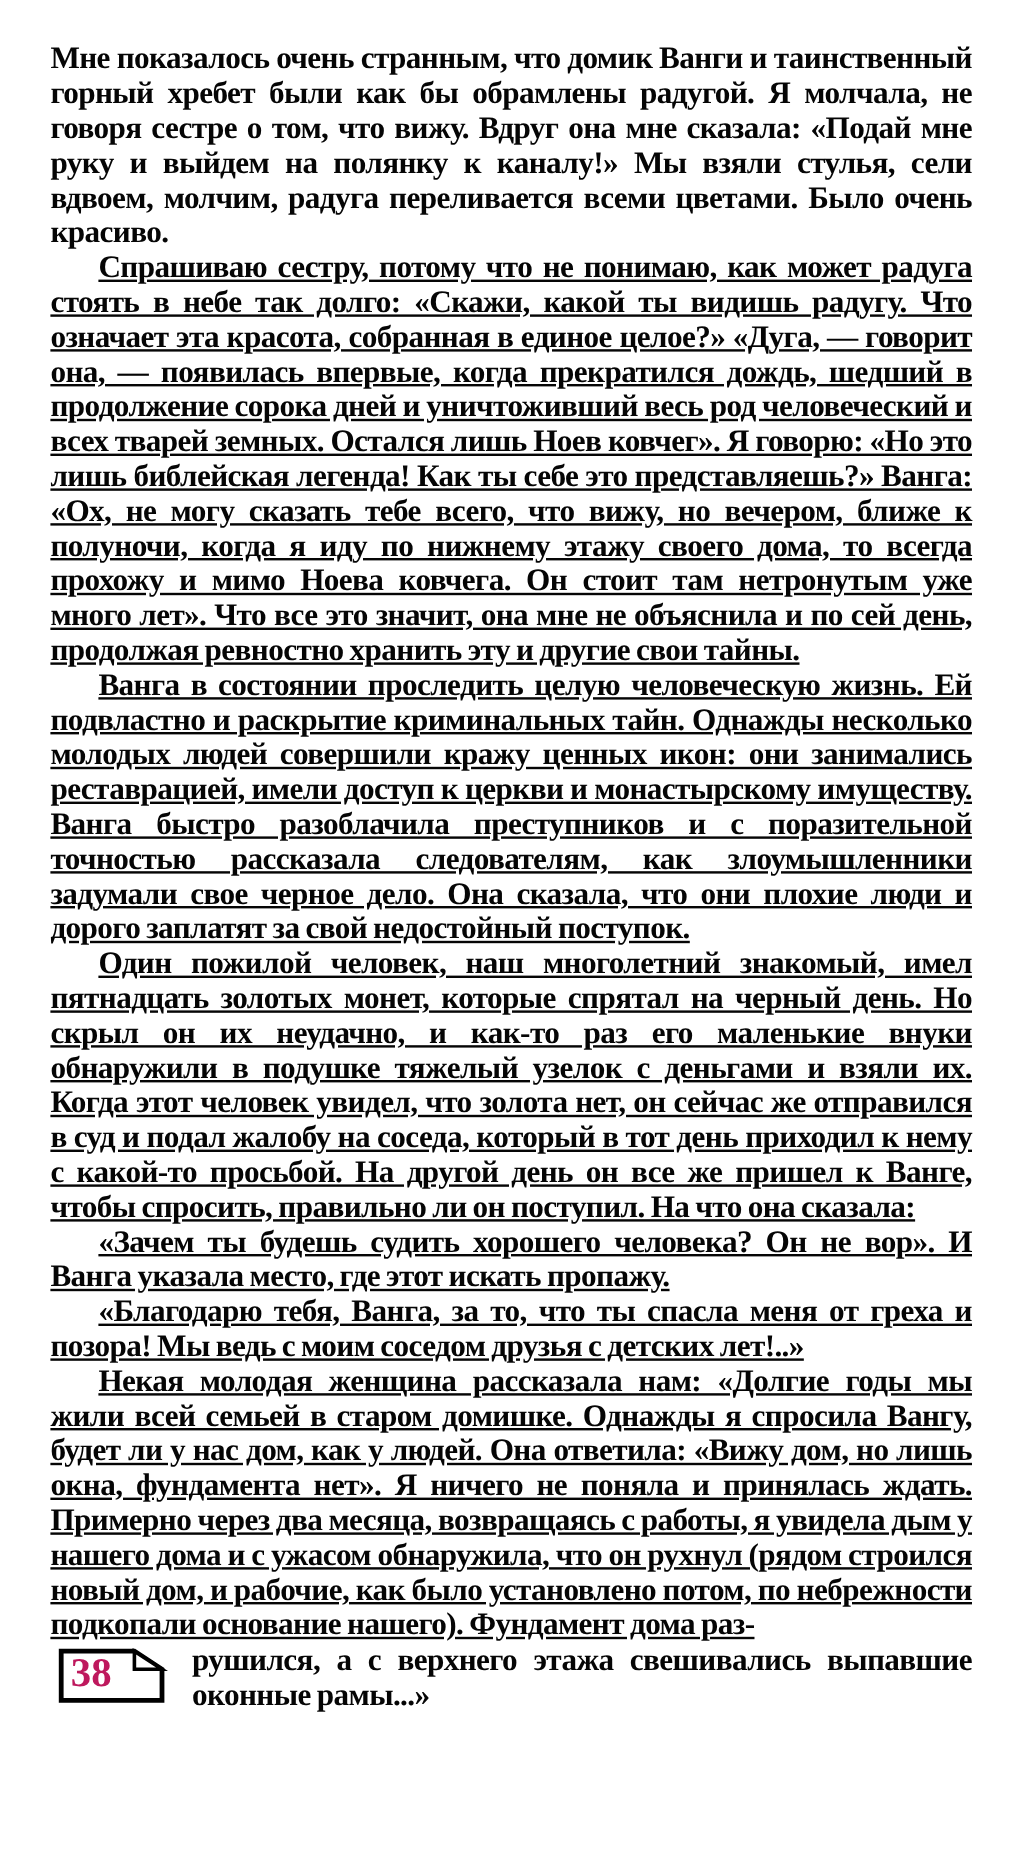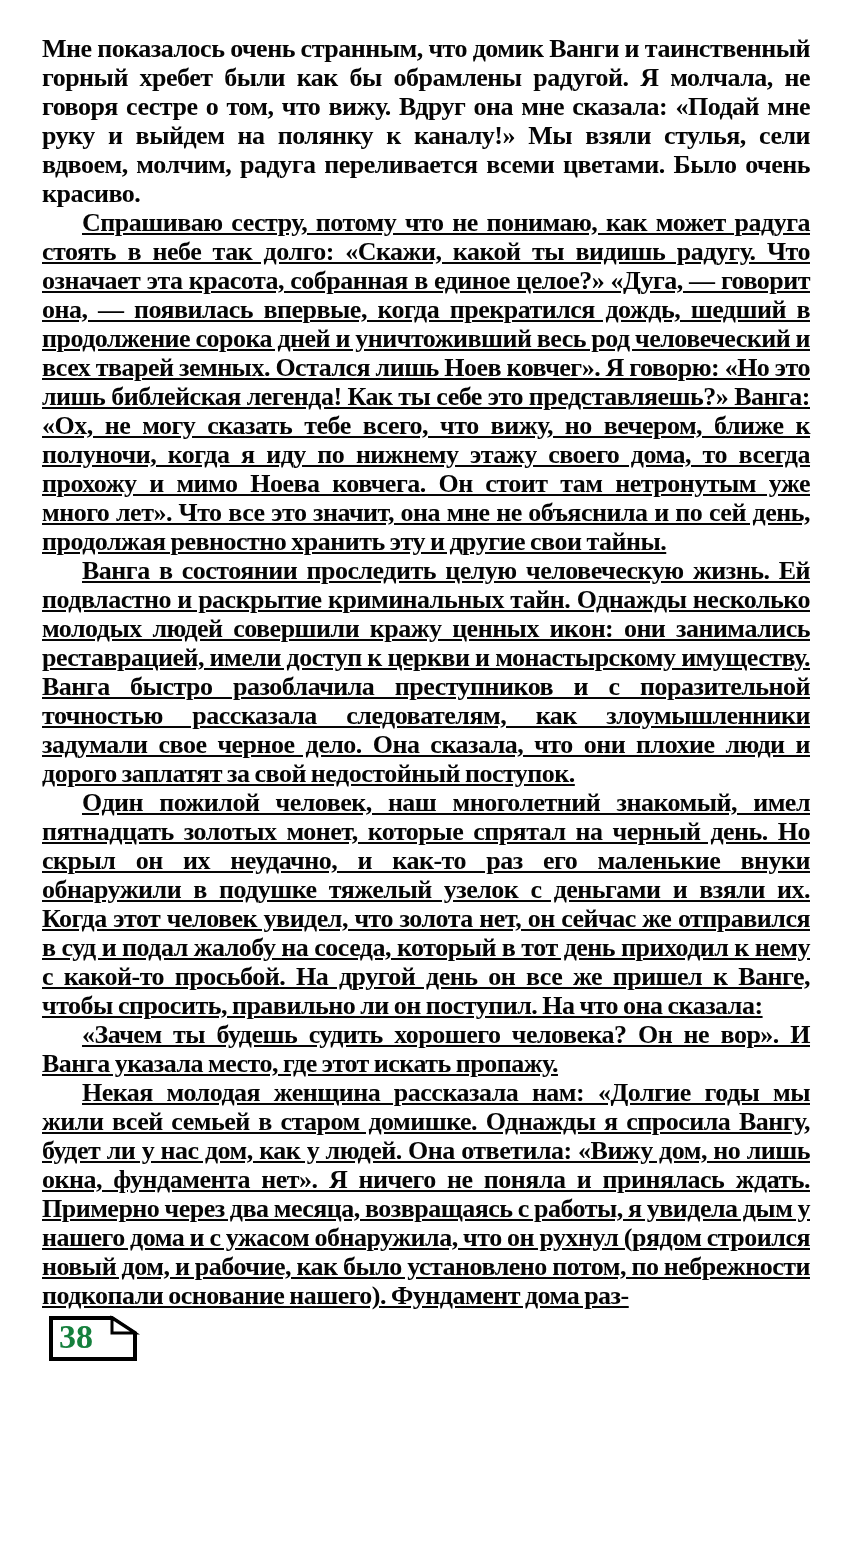--- a/index.html
+++ b/index.html
@@ -51,21 +51,21 @@
     height: 48px;
   }
   .page-number {
     position: absolute;
     left: 11px;
     top: 2px;
     font-size: 34px;
     line-height: 42px;
     font-weight: bold;
     letter-spacing: 0;
-    color: #15803d;
+    color: #be185d;
   }
   .wrap-text {
     flex: 1 1 auto;
     margin-left: 20px !important;
   }
 </style>
 </head>
 <body>
 
 <div class="book-page">
@@ -74,28 +74,30 @@
 
   <p class="indent">Спрашиваю сестру, потому что не понимаю, как может радуга стоять в небе так долго: «Скажи, какой ты видишь радугу. Что означает эта красота, собранная в единое целое?» «Дуга, — говорит она, — появилась впервые, когда прекратился дождь, шедший в продолжение сорока дней и уничтоживший весь род человеческий и всех тварей земных. Остался лишь Ноев ковчег». Я говорю: «Но это лишь библейская легенда! Как ты себе это представляешь?» Ванга: «Ох, не могу сказать тебе всего, что вижу, но вечером, ближе к полуночи, когда я иду по нижнему этажу своего дома, то всегда прохожу и мимо Ноева ковчега. Он стоит там нетронутым уже много лет». Что все это значит, она мне не объяснила и по сей день, продолжая ревностно хранить эту и другие свои тайны.</p>
 
   <p class="indent">Ванга в состоянии проследить целую человеческую жизнь. Ей подвластно и раскрытие криминальных тайн. Однажды несколько молодых людей совершили кражу ценных икон: они занимались реставрацией, имели доступ к церкви и монастырскому имуществу. Ванга быстро разоблачила преступников и с поразительной точностью рассказала следователям, как злоумышленники задумали свое черное дело. Она сказала, что они плохие люди и дорого заплатят за свой недостойный поступок.</p>
 
   <p class="indent">Один пожилой человек, наш многолетний знакомый, имел пятнадцать золотых монет, которые спрятал на черный день. Но скрыл он их неудачно, и как-то раз его маленькие внуки обнаружили в подушке тяжелый узелок с деньгами и взяли их. Когда этот человек увидел, что золота нет, он сейчас же отправился в суд и подал жалобу на соседа, который в тот день приходил к нему с какой-то просьбой. На другой день он все же пришел к Ванге, чтобы спросить, правильно ли он поступил. На что она сказала:</p>
 
   <p class="indent">«Зачем ты будешь судить хорошего человека? Он не вор». И Ванга указала место, где этот искать пропажу.</p>
 
 
+  <p class="indent">«Благодарю тебя, Ванга, за то, что ты спасла меня от греха и позора! Мы ведь с моим соседом друзья с детских лет!..»</p>
 
   <p class="indent">Некая молодая женщина рассказала нам: «Долгие годы мы жили всей семьей в старом домишке. Однажды я спросила Вангу, будет ли у нас дом, как у людей. Она ответила: «Вижу дом, но лишь окна, фундамента нет». Я ничего не поняла и принялась ждать. Примерно через два месяца, возвращаясь с работы, я увидела дым у нашего дома и с ужасом обнаружила, что он рухнул (рядом строился новый дом, и рабочие, как было установлено потом, по небрежности подкопали основание нашего). Фундамент дома раз-</p>
 
   <div class="wrap-row">
     <div class="page-badge">
       <span>
         <svg viewBox="0 0 92 48" xmlns="http://www.w3.org/2000/svg">
           <path d="M3 4 L64 4 L87 19 L87 45 L3 45 Z" fill="#ffffff" stroke="#000000" stroke-width="4" stroke-linejoin="miter"></path>
           <path d="M64 4 L64 19 L87 19 Z" fill="#ffffff" stroke="#000000" stroke-width="3" stroke-linejoin="miter"></path>
         </svg>
       </span>
       <span class="page-number">38</span>
     </div>
+    <p class="wrap-text">рушился, а с верхнего этажа свешивались выпавшие оконные рамы...»</p>
   </div>
 
 </div>
 
 </body></html>

